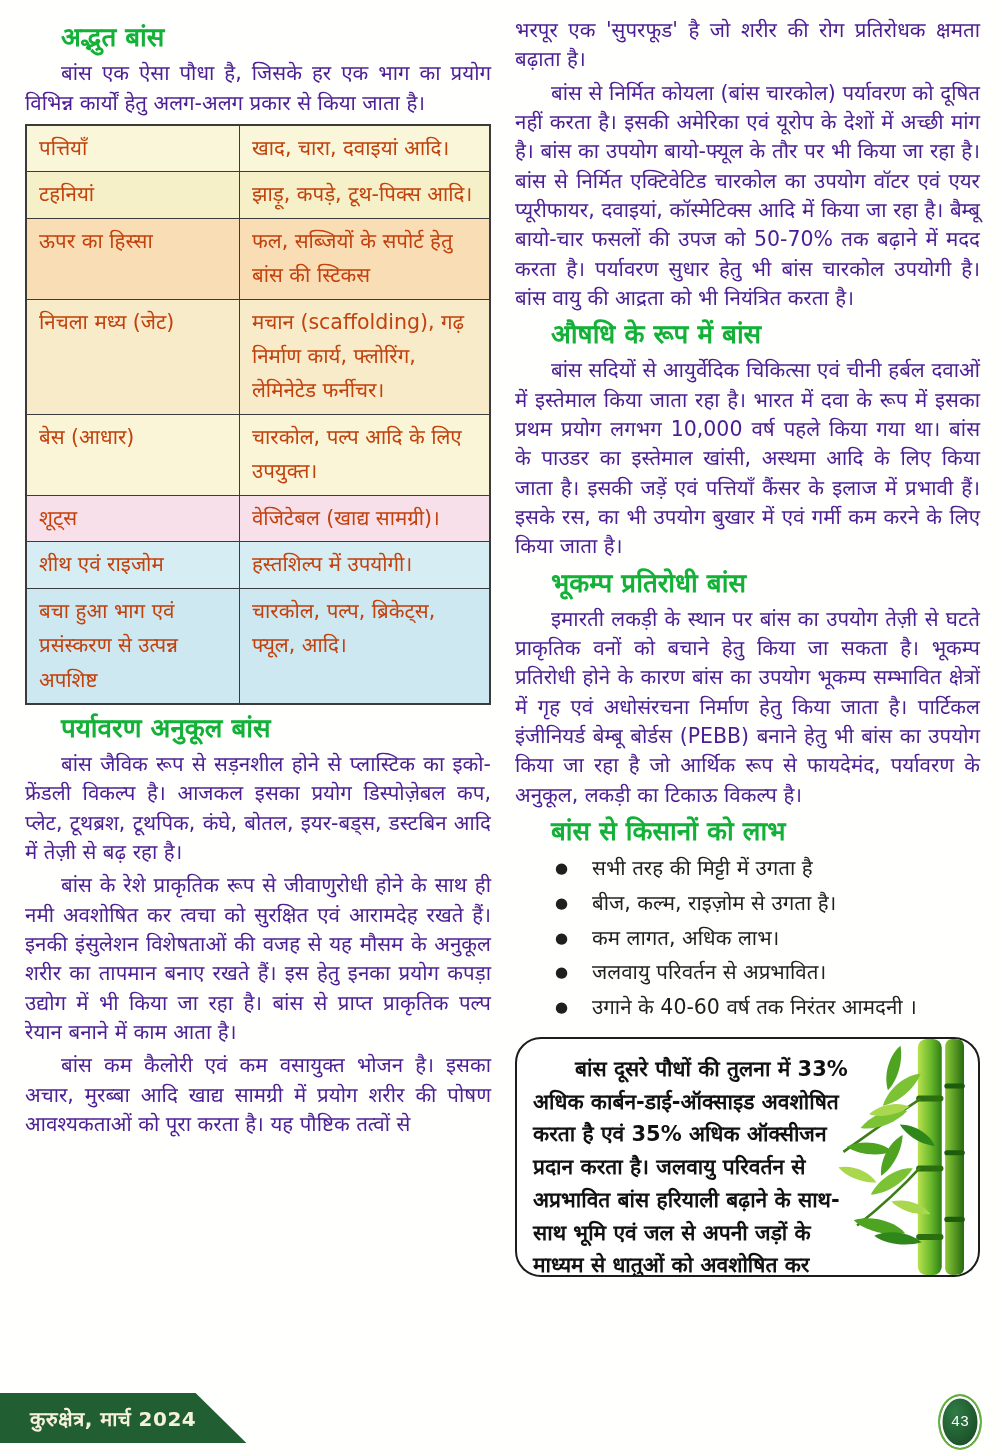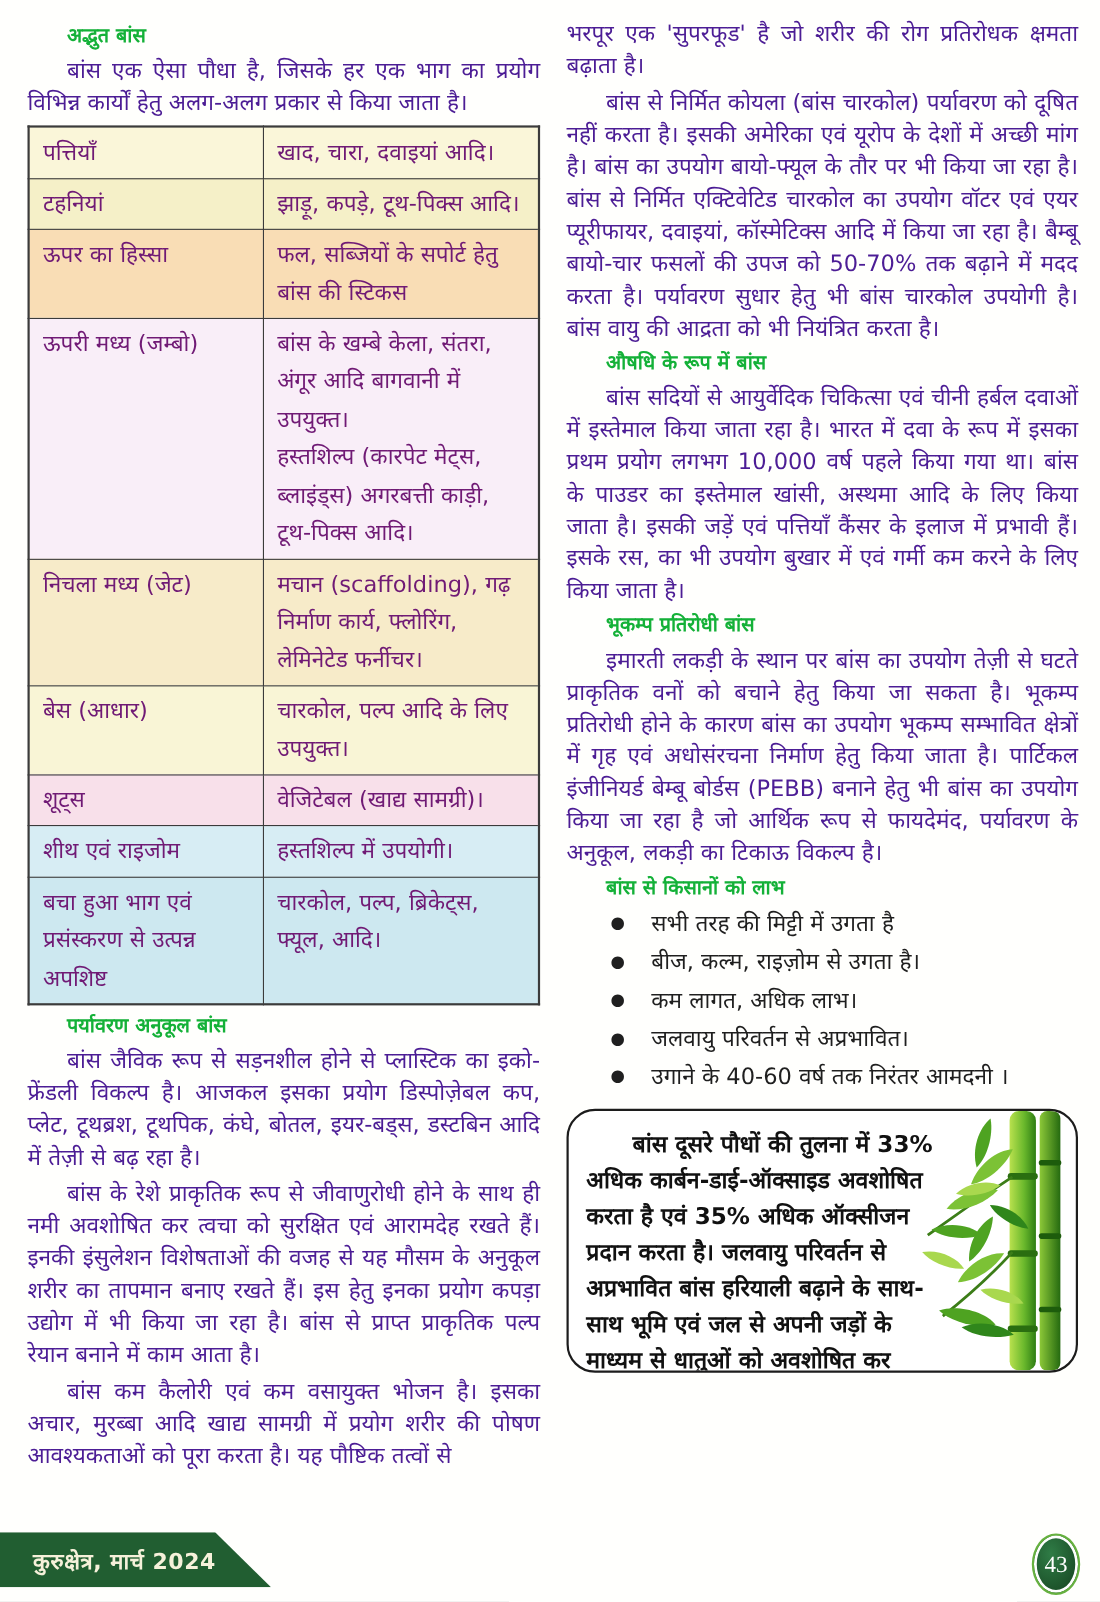--- a/index.html
+++ b/index.html
@@ -17,21 +17,21 @@
     gap:24px;
     padding:16px 20px 0 25px;
     box-sizing:border-box;
   }
   .col{box-sizing:border-box;}
   .col.left{width:466px;flex:0 0 466px;}
   .col.right{width:465px;flex:0 0 465px;}
 
   h2.green{
     color:#14b138;
-    font-size:18px;
+    font-size:26px;
     font-weight:bold;
     margin:6px 0 6px 0;
     padding-left:36px;
     line-height:1.2;
   }
   p.body{
     font-size:20.5px;
     line-height:1.43;
     text-align:justify;
     margin:0 0 4px 0;
@@ -44,21 +44,21 @@
     border-collapse:collapse;
     margin:6px 0 8px 0;
     border:2px solid #3b3b3b;
   }
   table.parts td{
     border:1.8px solid #3b3b3b;
     padding:5px 10px 6px 12px;
     font-size:20.5px;
     line-height:1.68;
     vertical-align:top;
-    color:#701a75;
+    color:#c2410c;
   }
   td.part{width:46%;}
   td.use{white-space:pre-line;}
 
   ul.benefits{
     list-style:none;
     margin:4px 0 12px 0;
     padding:0;
   }
   ul.benefits li{
@@ -127,22 +127,22 @@
     right:18px;bottom:6px;
     width:40px;height:52px;
     border-radius:50%;
     background:radial-gradient(ellipse at 38% 32%, #2f7c46 0%, #1c5129 70%, #143d1e 100%);
     border:2px solid #66b13f;
     box-shadow:inset 0 0 0 2.5px #ffffff;
     display:flex;align-items:center;justify-content:center;
   }
   .page-badge span{
     color:#ffffff;
-    font-family:Liberation Serif, serif;
-    font-size:21px;
+    font-family:Liberation Mono, monospace;
+    font-size:15px;
   }
 </style>
 </head>
 <body>
 
 <div class="page">
   <div class="columns">
 
     <div class="col left">
       <h2 class="green">अद्भुत बांस</h2>
@@ -154,25 +154,20 @@
               <td class="part">पत्तियाँ</td>
               <td class="use">खाद, चारा, दवाइयां आदि।</td>
             </tr>
             <tr style="background: rgb(245, 240, 200);">
               <td class="part">टहनियां</td>
               <td class="use">झाड़ू, कपड़े, टूथ-पिक्स आदि।</td>
             </tr>
             <tr style="background: rgb(249, 221, 181);">
               <td class="part">ऊपर का हिस्सा</td>
               <td class="use">फल, सब्जियों के सपोर्ट हेतु बांस की स्टिकस</td>
-            </tr>
-            <tr style="background: rgb(249, 238, 248);">
-              <td class="part">ऊपरी मध्य (जम्बो)</td>
-              <td class="use">बांस के खम्बे केला, संतरा, अंगूर आदि बागवानी में उपयुक्त।
-हस्तशिल्प (कारपेट मेट्स, ब्लाइंड्स) अगरबत्ती काड़ी, टूथ-पिक्स आदि।</td>
             </tr>
             <tr style="background: rgb(247, 235, 201);">
               <td class="part">निचला मध्य (जेट)</td>
               <td class="use">मचान (scaffolding), गढ़ निर्माण कार्य, फ्लोरिंग, लेमिनेटेड फर्नीचर।</td>
             </tr>
             <tr style="background: rgb(249, 245, 214); padding-left: 29px;">
               <td class="part">बेस (आधार)</td>
               <td class="use">चारकोल, पल्प आदि के लिए उपयुक्त।</td>
             </tr>
             <tr style="background: rgb(248, 224, 234); border-radius: 10px;">

